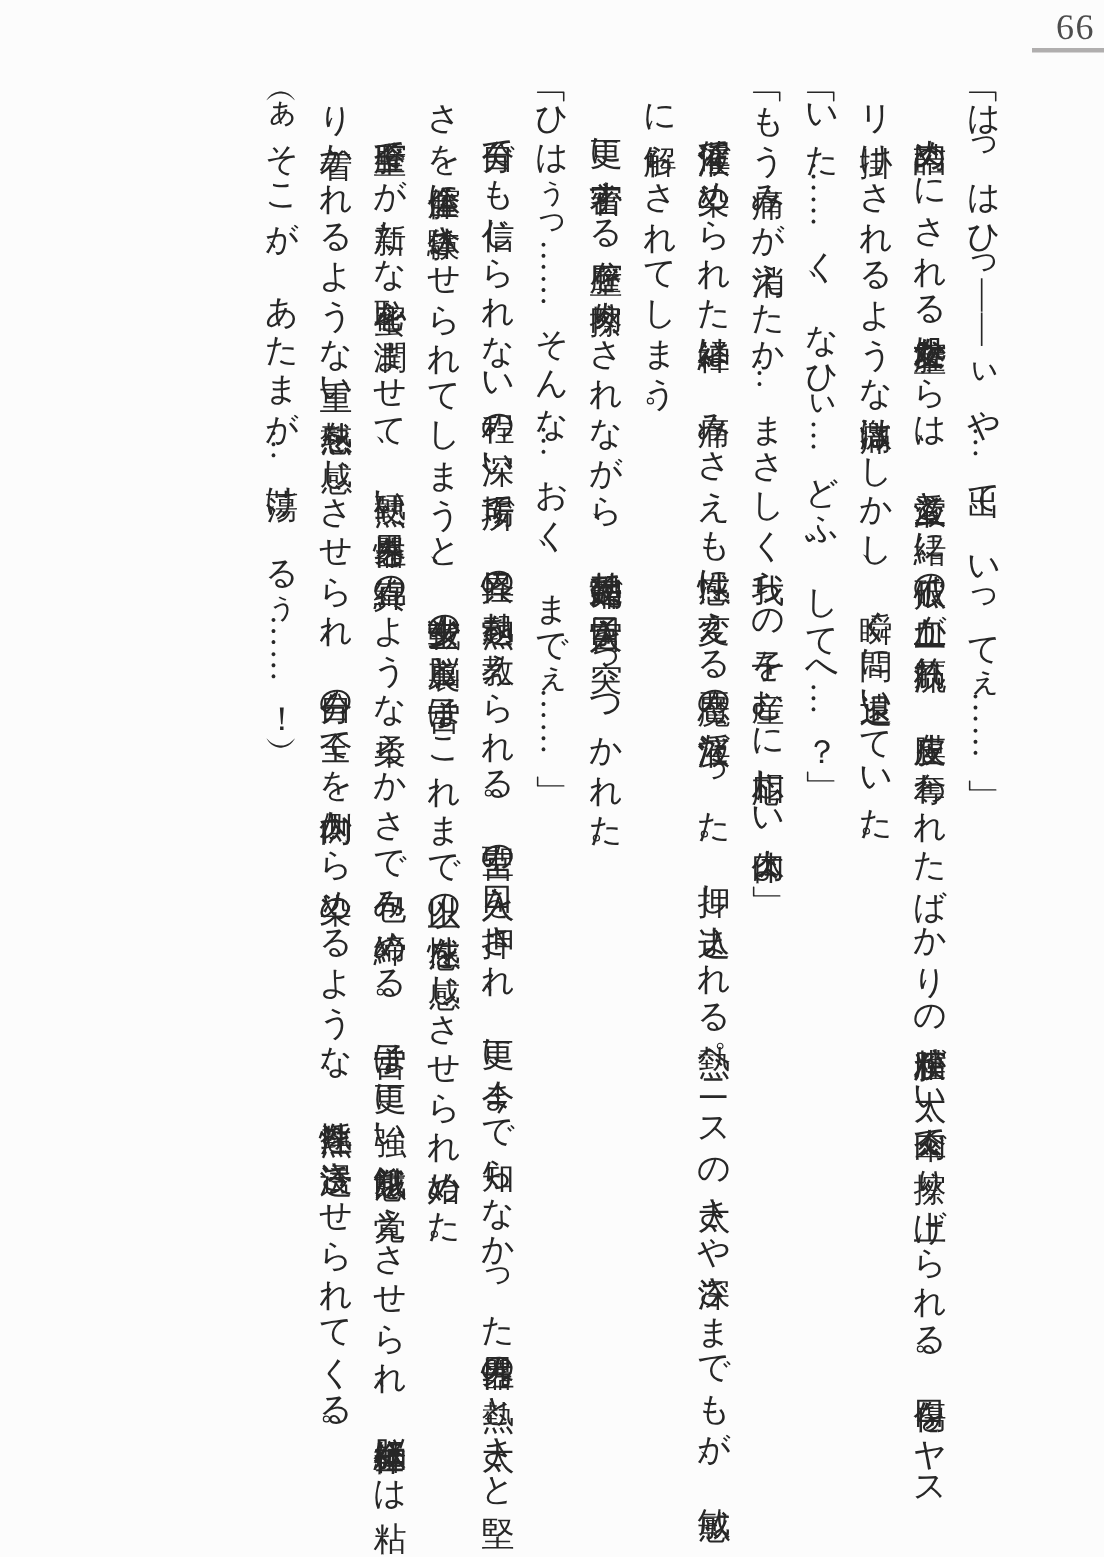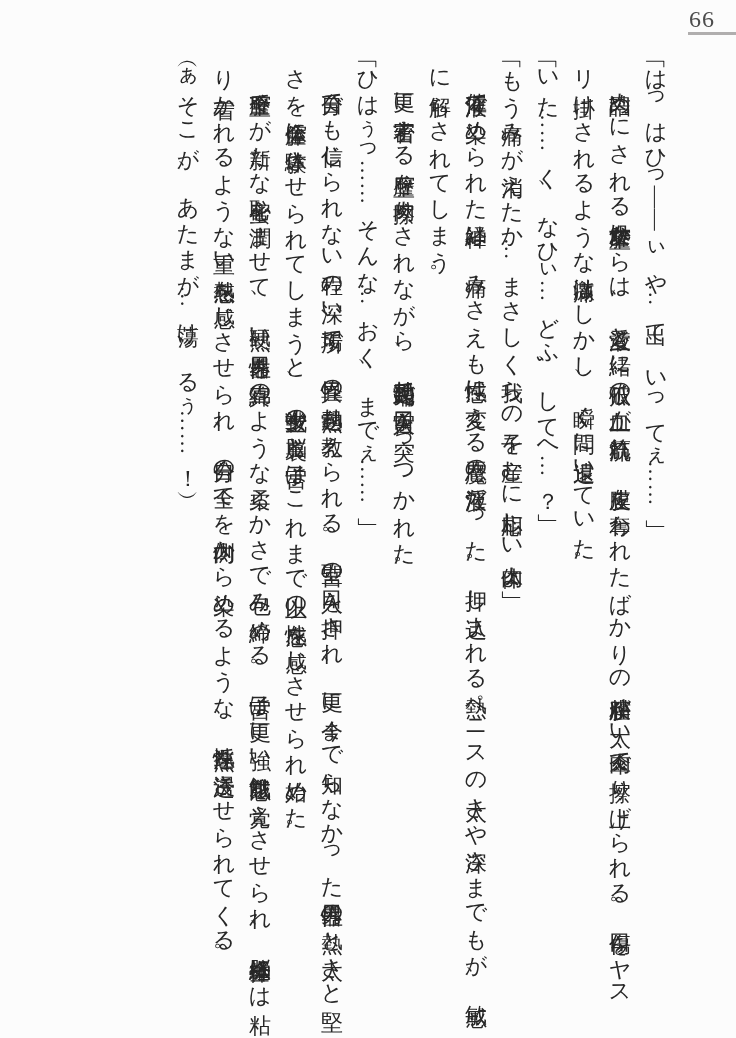--- a/index.html
+++ b/index.html
@@ -14,21 +14,21 @@
     position: relative;
     width: 736px;
     height: 1038px;
     background: #fcfcfc;
     font-family: "Liberation Serif", "DejaVu Serif", serif;
   }
   
   .folio {
     position: absolute;
     top: 6px;
-    right: 21px;
+    right: 6px;
     font-size: 24px;
     letter-spacing: 1px;
     color: #4d4d4d;
     font-family: "Liberation Serif", "DejaVu Serif", serif;
   }
   .folio-rule {
     position: absolute;
     top: 32px;
     right: 0;
     width: 48px;

